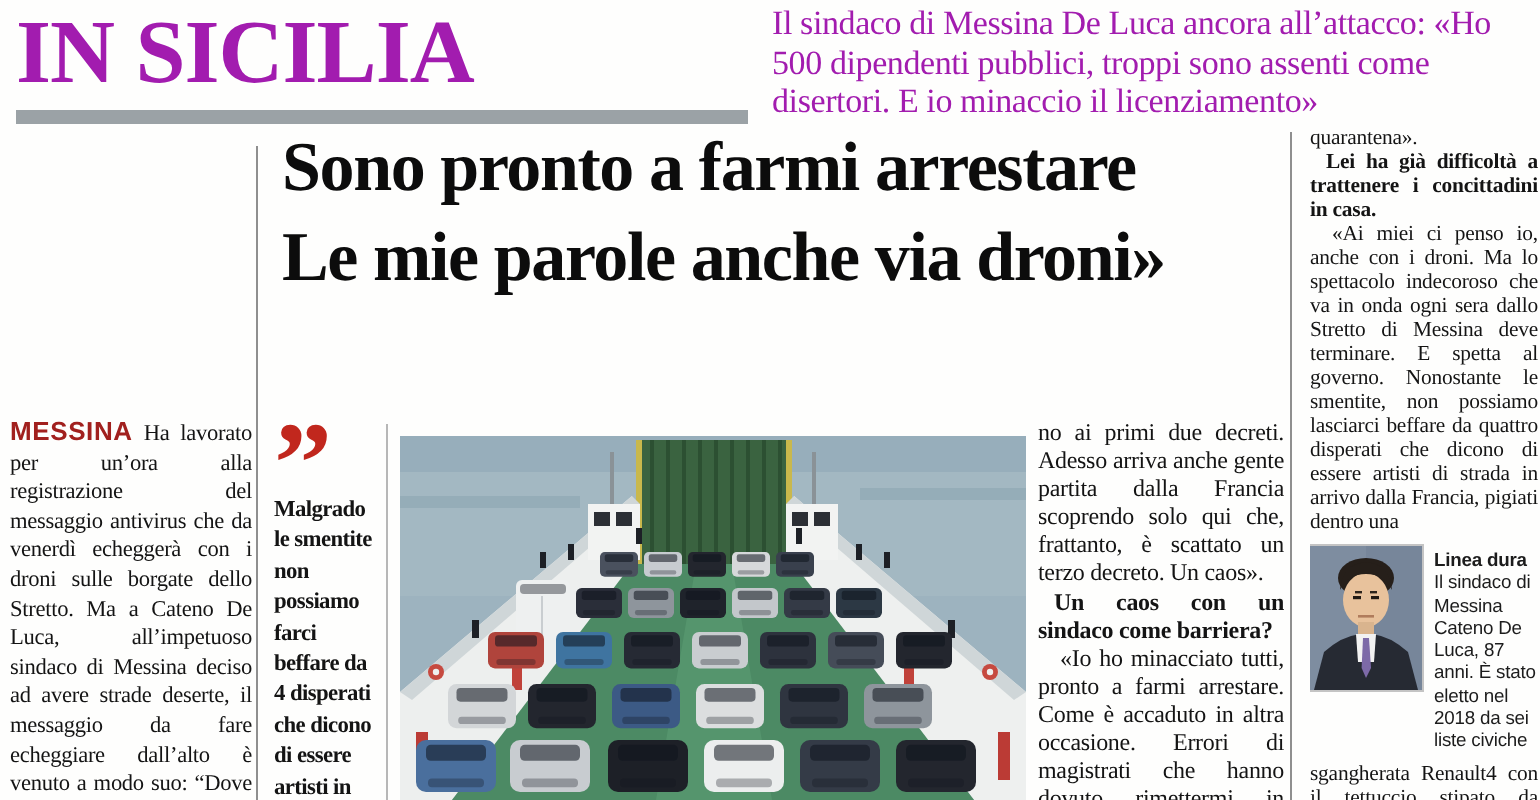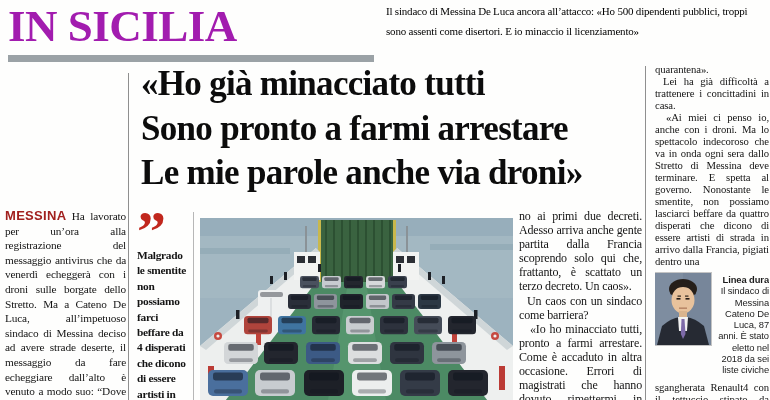--- a/index.html
+++ b/index.html
@@ -5,77 +5,76 @@
   html,body{margin:0;padding:0;background:#e8e8e8}
   .page{position:relative;width:770px;height:400px;background:#fefefd;overflow:hidden;
         font-family:"Liberation Serif",serif;color:#141414}
 
   
   .section-title{position:absolute;left:8px;top:0px;font-size:45px;font-weight:700;
         color:#a21caf;letter-spacing:-0.5px;line-height:52px}
   .masthead-rule{position:absolute;left:8px;top:55px;width:366px;height:7px;background:#9ba2a6}
 
   
-  .standfirst{position:absolute;left:386px;top:2px;width:380px;font-size:11px;
-        line-height:19.5px;color:#000000;letter-spacing:-0.2px}
+  .standfirst{position:absolute;left:386px;top:2px;width:380px;font-size:17px;
+        line-height:19.5px;color:#a21caf;letter-spacing:-0.2px}
 
   
   .headline{position:absolute;left:141px;top:62px;width:500px;margin:0;font-size:35px;
         line-height:44.5px;font-weight:700;color:#0c0c0c;letter-spacing:-0.7px}
   .headline span{display:block}
 
   
   .vrule{position:absolute;width:1px;background:#8f8f8f}
   .v1{left:128px;top:73px;height:327px}
   .v2{left:193px;top:212px;height:188px;background:#b7b7b7}
   .v3{left:645px;top:66px;height:334px}
 
   
   .col{position:absolute;text-align:justify;overflow:hidden}
   .col p{margin:0;padding:0}
   .c1{left:5px;top:209px;width:121px;height:191px;font-size:11.3px;line-height:14.6px;letter-spacing:-0.15px}
   .c2{left:519px;top:209px;width:123px;height:191px;font-size:12px;line-height:14.1px;letter-spacing:-0.15px}
   .c3{left:655px;top:63px;width:114px;height:337px;font-size:10.7px;line-height:12px;letter-spacing:-0.1px}
   .indent{text-indent:11px}
-  .q{font-weight:400;text-indent:8px}
+  .q{font-weight:700;text-indent:8px}
   .kicker{color:#a1201e;font-weight:700;font-size:13px;font-family:"Liberation Sans",sans-serif;letter-spacing:.3px}
 
   
   .quotecol{position:absolute;left:137px;top:211px;width:54px;height:189px;overflow:hidden;text-align:left}
   .quote-icon{height:32px;font-size:58px;line-height:42px;color:#c1271d;font-weight:700;overflow:hidden}
   .quote-icon::before{content:"\201D"}
   .quote-text{margin-top:5px;font-size:11.4px;line-height:15.4px;font-weight:700;letter-spacing:-0.3px}
 
   
   .main-photo{position:absolute;left:200px;top:218px;width:313px;height:182px;margin:0;overflow:hidden;background:#9db3bf}
   .main-photo svg{display:block}
 
   
   .infobox{display:flex;gap:6px;margin:6px 0 5px 0}
   .portrait{width:56px;height:72px;flex:none;outline:1px solid #c4c4c4;background:#7e8da0}
   .infobox-caption{font-family:"Liberation Sans",sans-serif;font-size:9.4px;line-height:11.3px;
-        text-align:right;color:#1c1c1c;padding-top:1px}
+        text-align:left;color:#1c1c1c;padding-top:1px}
   .infobox-title{font-weight:700}
 </style>
 </head>
 <body>
 
 <div class="page">
 
   <div class="section-title">IN SICILIA</div>
   <div class="masthead-rule"></div>
 
   <div class="standfirst">Il sindaco di Messina De Luca ancora all’attacco: «Ho 500 dipendenti pubblici, troppi sono assenti come disertori. E io minaccio il licenziamento»</div>
 
   <div class="vrule v1"></div>
   <div class="vrule v2"></div>
   <div class="vrule v3"></div>
 
   <h1 class="headline">
-    <span>«Ho già minacciato tutti</span>
     <span>Sono pronto a farmi arrestare</span>
     <span>Le mie parole anche via droni»</span>
   </h1>
 
   <div class="col c1">
     <p><span class="kicker">MESSINA</span><span> Ha lavorato per un’ora alla registrazione del messaggio antivirus che da venerdì echeggerà con i droni sulle borgate dello Stretto. Ma a Cateno De Luca, all’impetuoso sindaco di Messina deciso ad avere strade deserte, il messaggio da fare echeggiare dall’alto è venuto a modo suo: “Dove c... vai? Torna a casa. Vi becco uno a uno. Questo è l’ordine del sindaco. A calci in c..o!”.</span></p>
 
   </div>
 
   <div class="quotecol">

